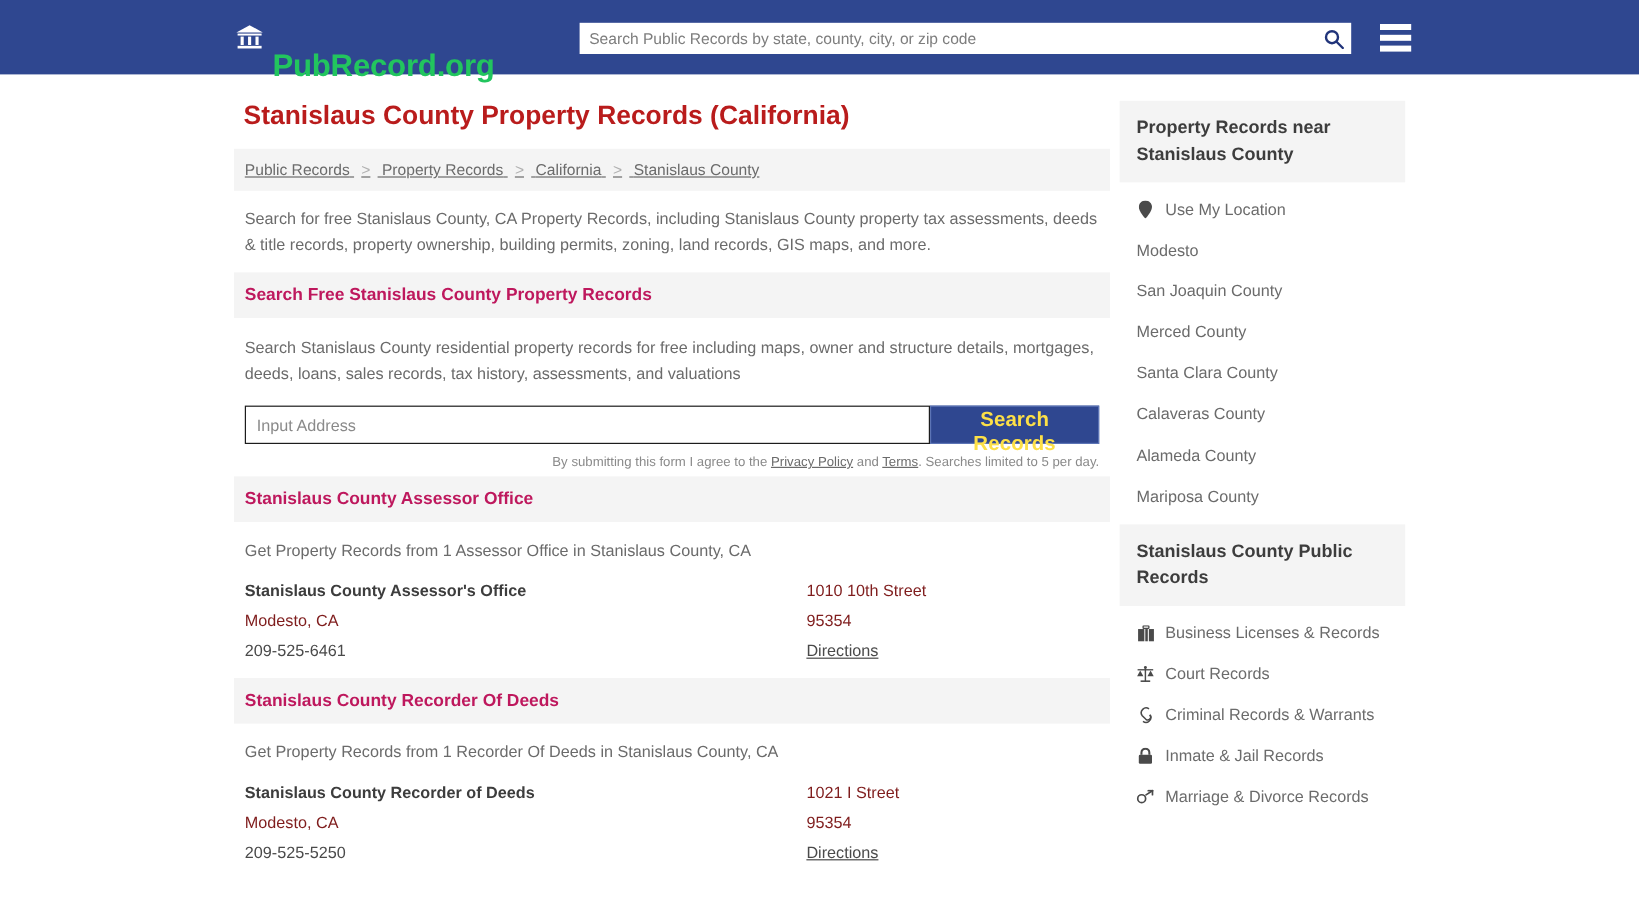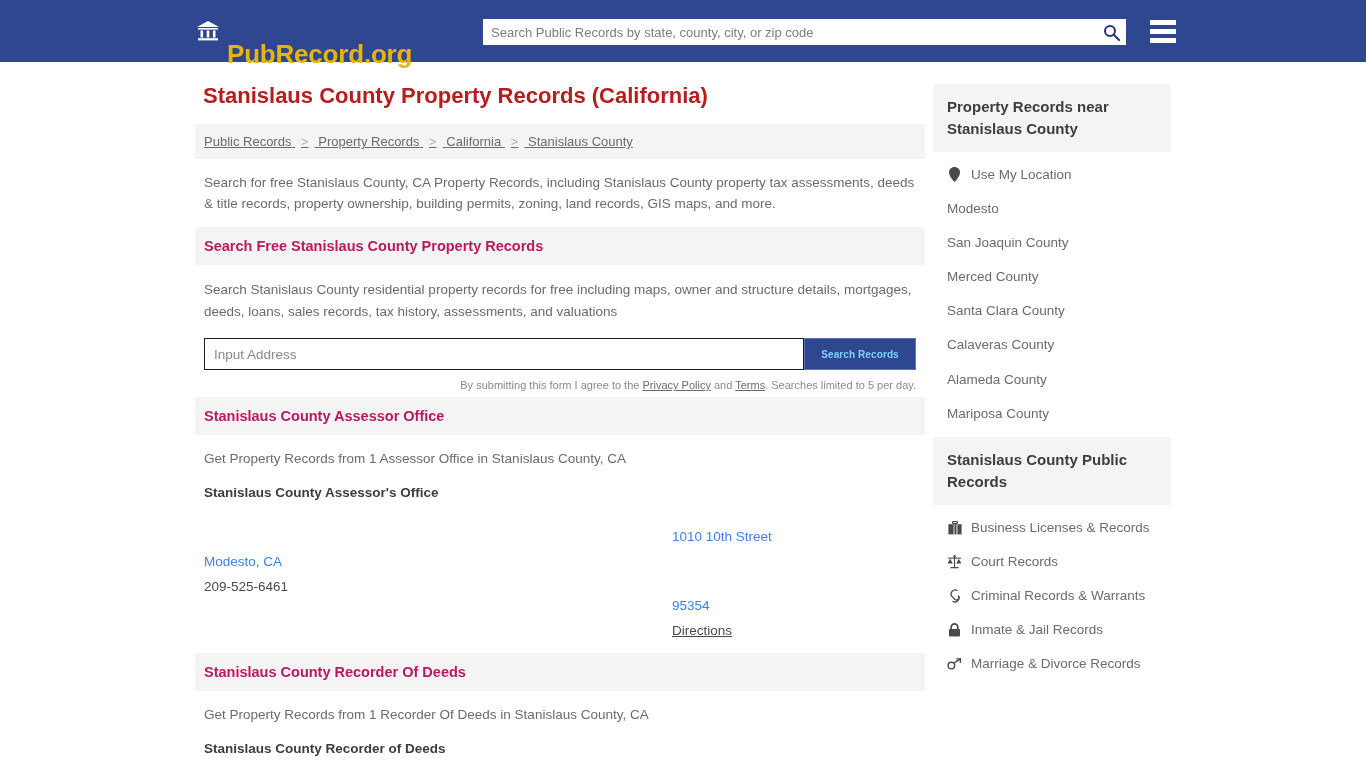--- a/index.html
+++ b/index.html
@@ -24,21 +24,21 @@
     display: flex;
     align-items: center;
     margin-left: 195px;
     text-decoration: none;
     color: #ffffff;
   }
   .brand-icon { width: 26px; height: 26px; margin-right: 6px; display:block; }
   .brand-text {
     font-size: 26px;
     font-weight: bold;
-    color: #eab308;
+    color: #22c55e;
     letter-spacing: -0.2px;
     line-height: 1;
     margin-top: 46px;
   }
   .header-search {
     position: absolute;
     left: 483px;
     top: 19px;
     width: 643px;
     height: 26px;
@@ -161,26 +161,26 @@
     border: 1px solid #1c1c1c;
     outline: 0;
     padding: 0 9px;
     font-family: "Liberation Sans", sans-serif;
     font-size: 13.5px;
     color: #555;
     background: #fff;
   }
   .search-form input::placeholder { color: #8a8a8a; }
   .btn-search {
-    width: 112px;
+    width: 141px;
     background: #2f4790;
     border: 1px solid #5c74b5;
-    color: #7dd3fc;
+    color: #fde047;
     font-family: "Liberation Sans", sans-serif;
-    font-size: 10px;
+    font-size: 17px;
     font-weight: bold;
     cursor: pointer;
     letter-spacing: 0.1px;
   }
   .disclaimer {
     text-align: right;
     font-size: 11px;
     color: #8a8a8a;
     margin-top: 9px;
   }
@@ -191,21 +191,21 @@
 
   .office {
     display: flex;
     padding: 6px 0 4px 0;
     font-size: 13.5px;
     line-height: 1.82;
   }
   .office-left { width: 468px; }
   .office-right { flex: 1; }
   .office-name { font-weight: bold; color: #3d3d3d; }
-  .office-line { color: #3b82f6; margin-top: 44px; }
+  .office-line { color: #7f1d1d; }
   .office-phone { color: #4a4a4a; }
   .office-dir {
     color: #4a4a4a;
     text-decoration: underline;
   }
 
   
   .side-card { margin-bottom: 6px; }
   .side-head {
     background: #f4f4f4;

